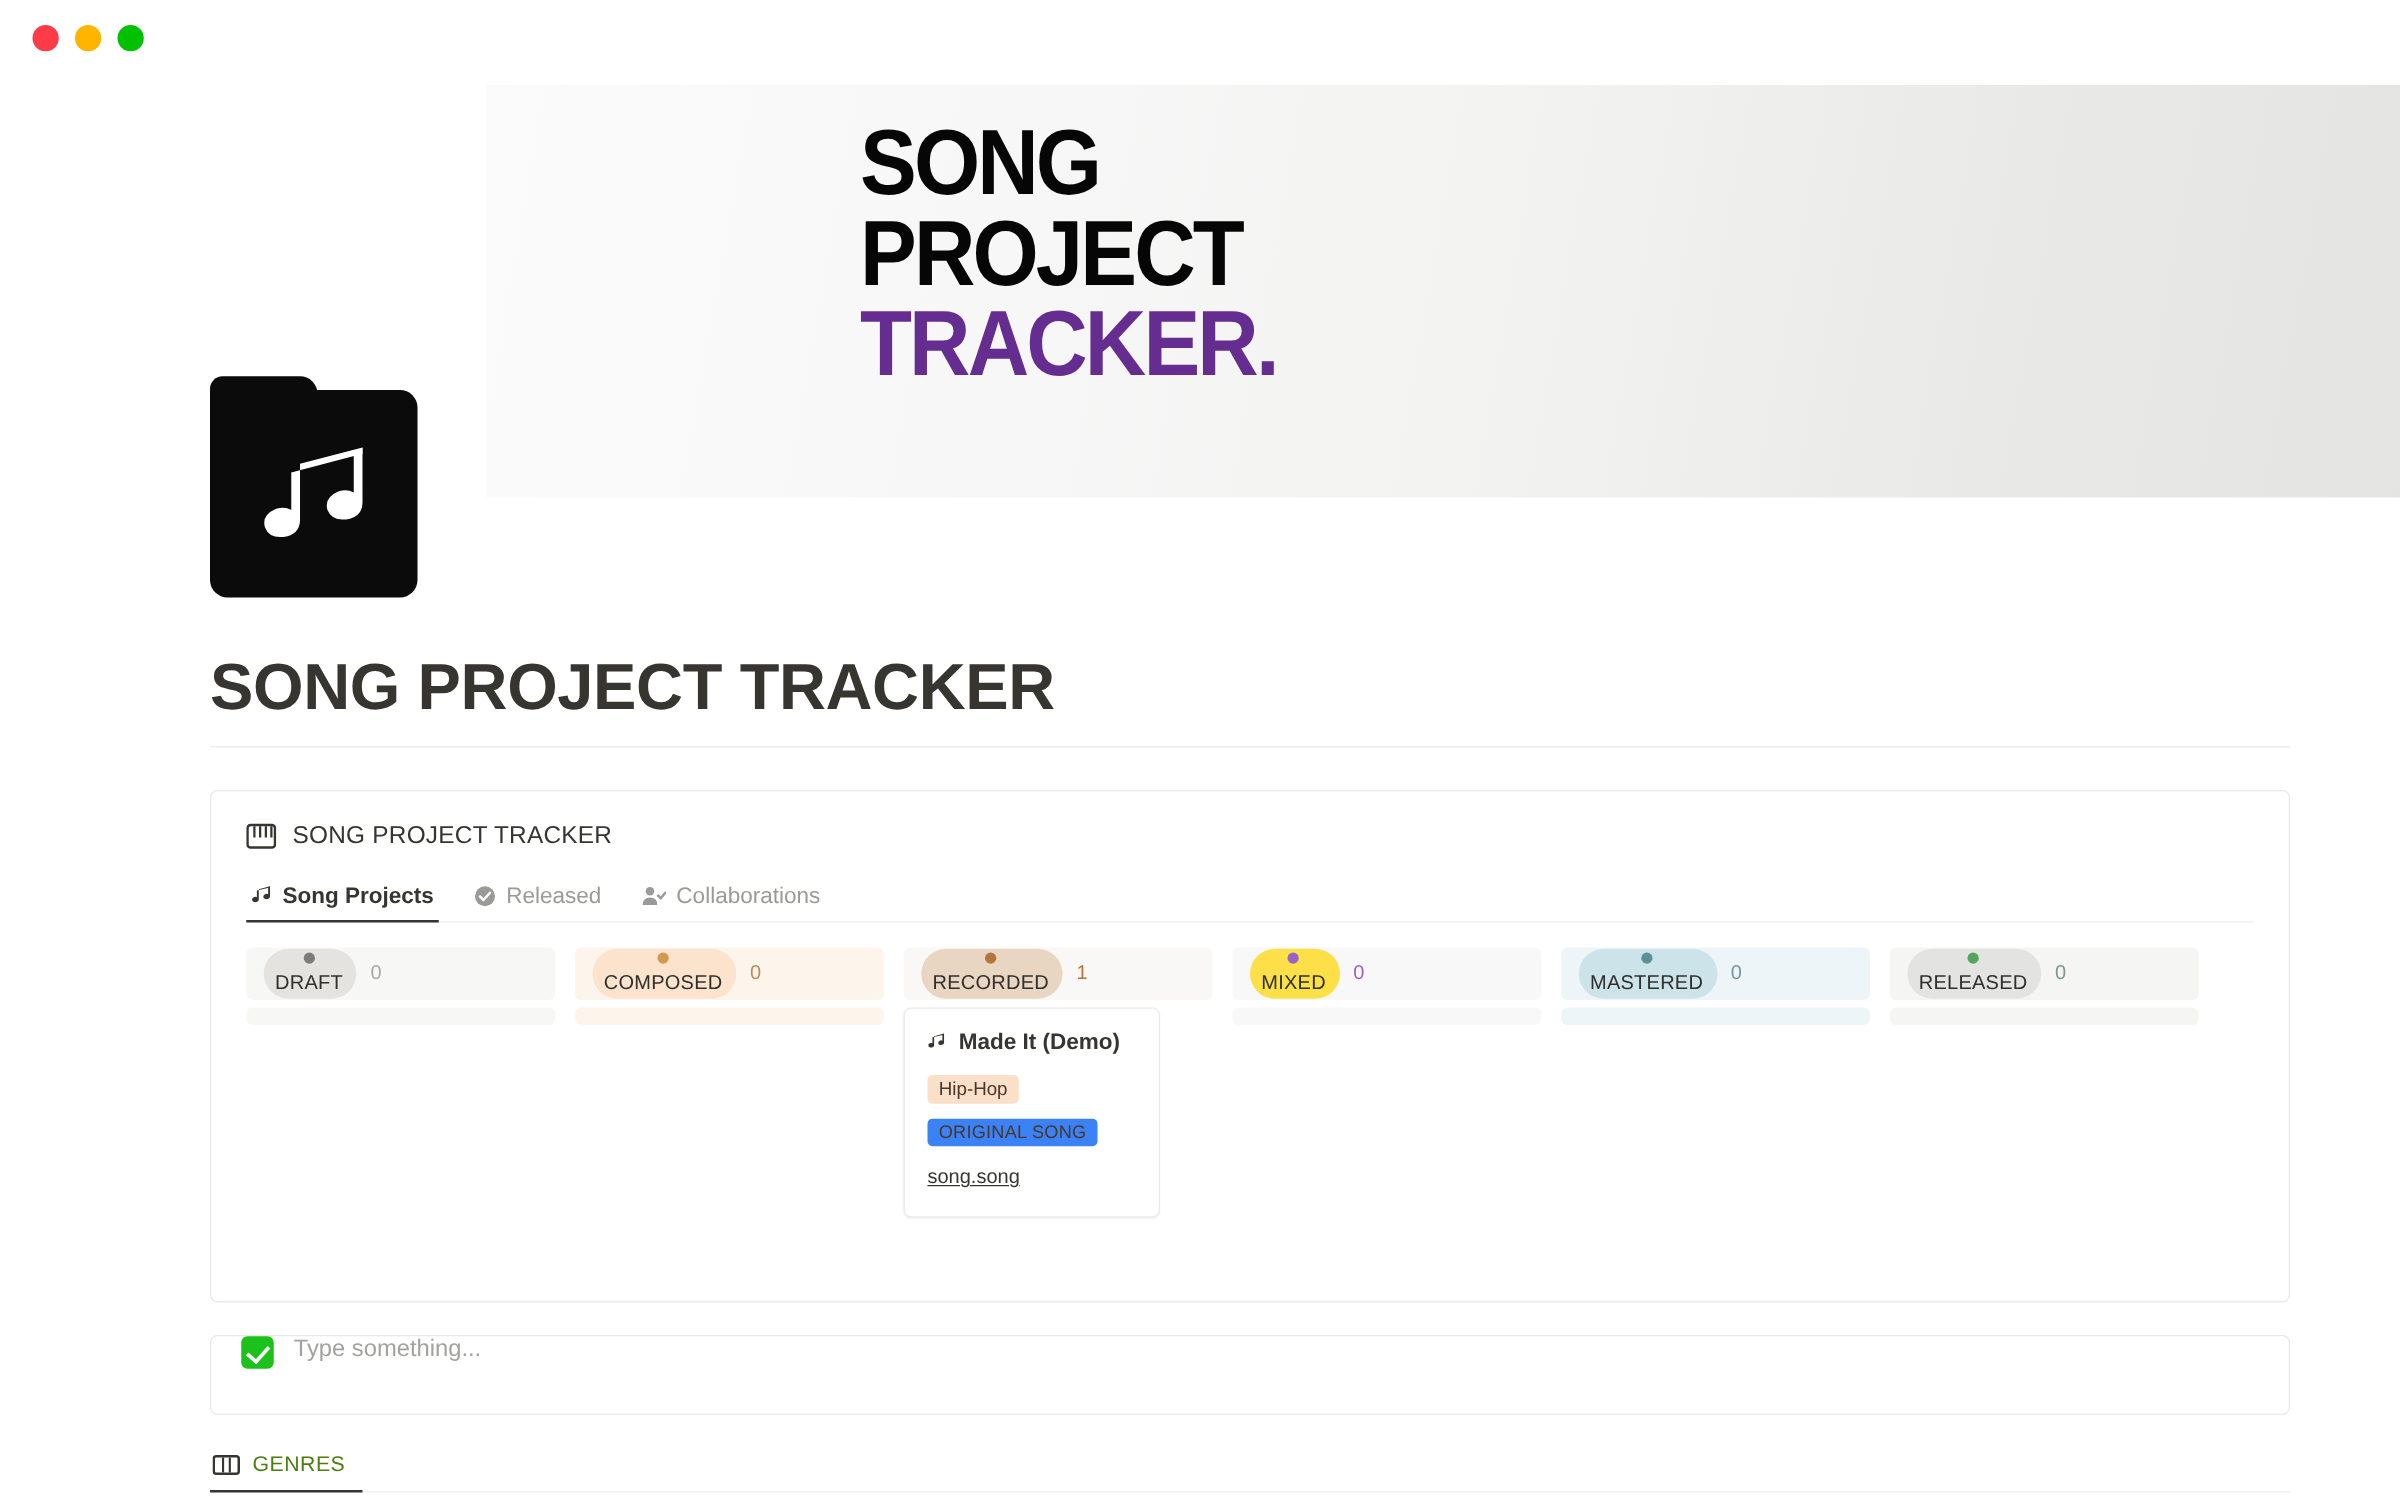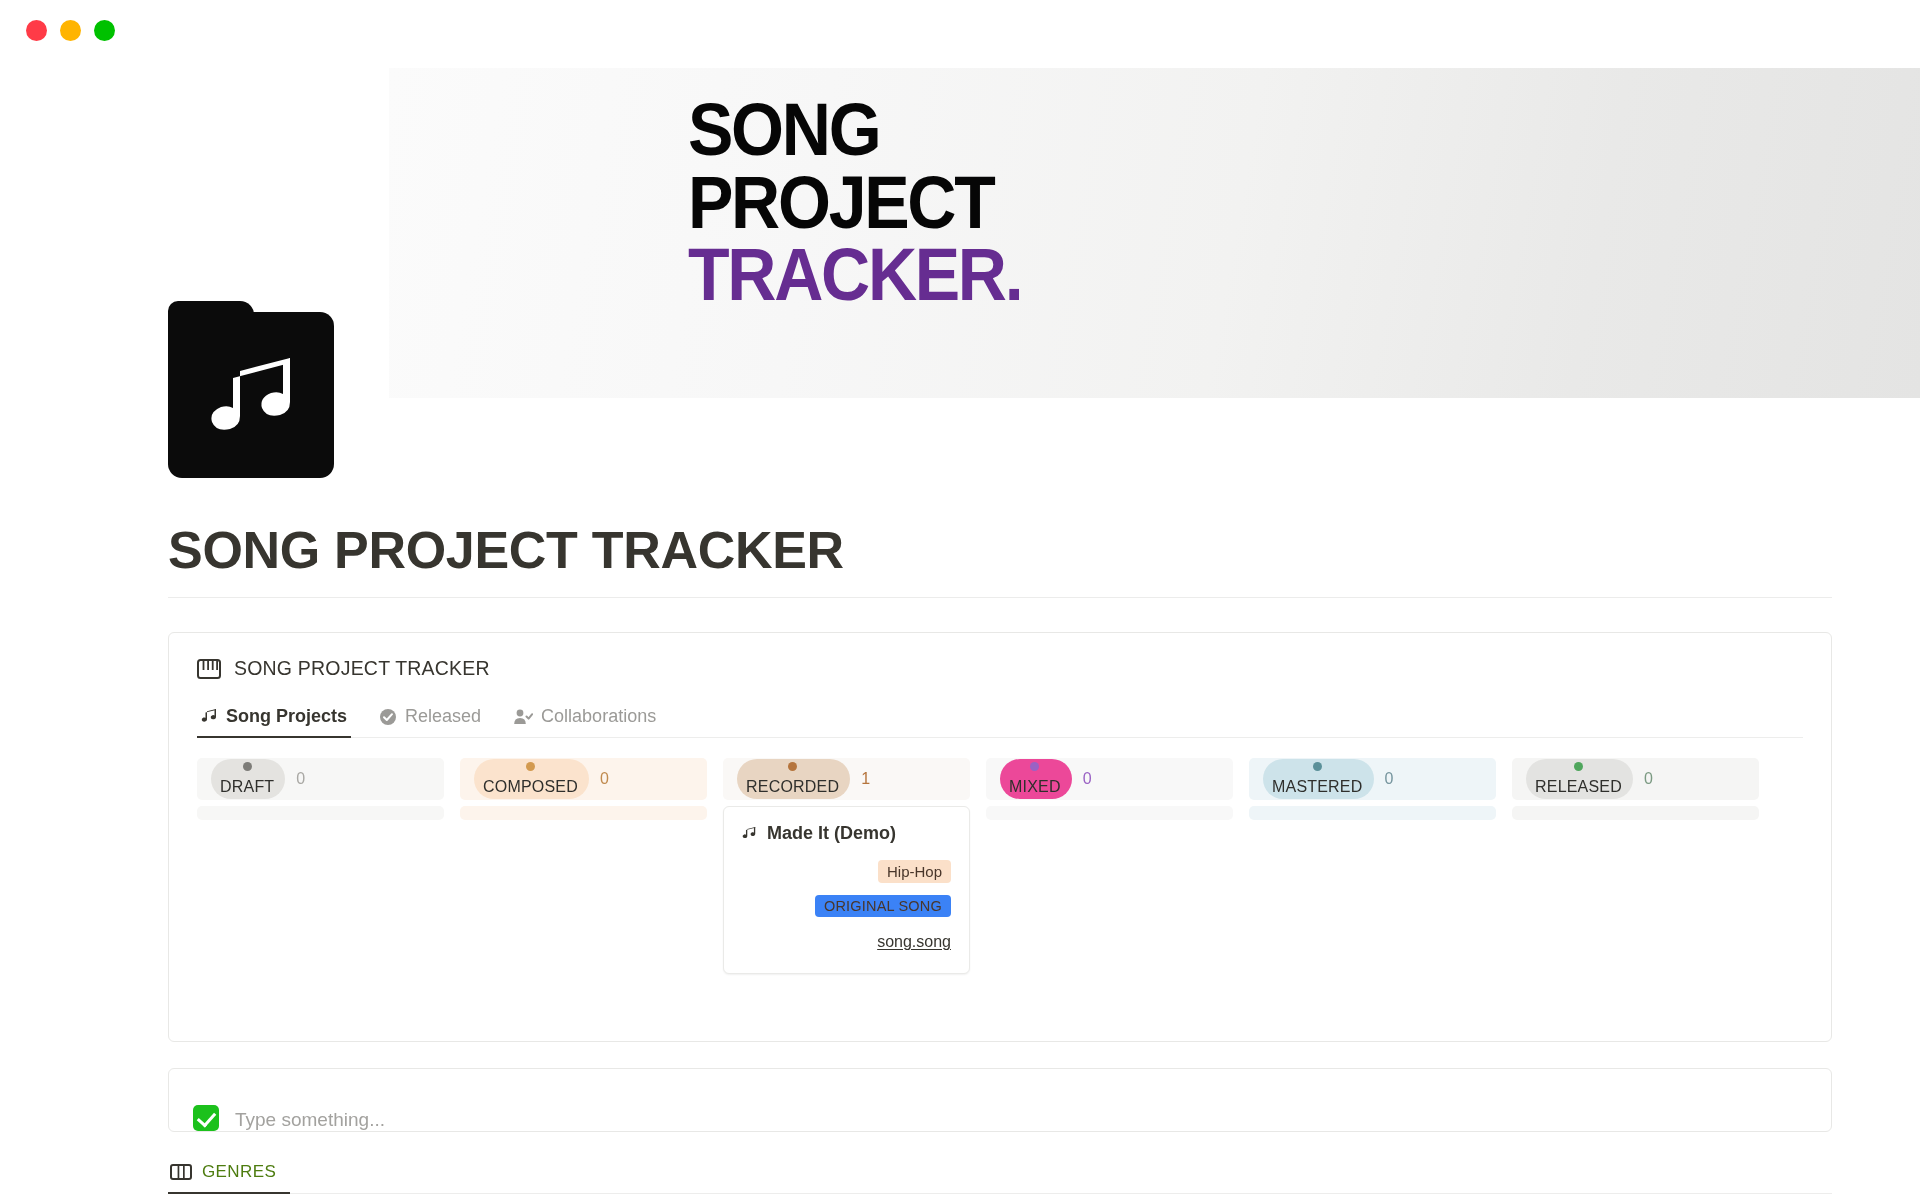--- a/index.html
+++ b/index.html
@@ -185,23 +185,22 @@
 
   .col-body { margin-top: 6px; }
   .col-strip { height: 14px; border-radius: 5px; }
 
   .song-card {
     background: #fff;
     border: 1px solid #eaeae8;
     border-radius: 6px;
     box-shadow: 0 1px 2px rgba(15,15,15,0.06);
     padding: 16px 18px 22px 18px;
-    width: 247px;
+    width: 205px;
     margin-top: 4px;
-    text-align: right;
   }
   .song-card-title {
     display: flex;
     align-items: center;
     gap: 10px;
     font-size: 18px;
     font-weight: 700;
     color: #37352f;
     margin-bottom: 16px;
   }
@@ -224,21 +223,21 @@
   }
 
   
   .type-bar {
     margin-top: 26px;
     width: 1664px;
     height: 64px;
     border: 1px solid #e8e8e6;
     border-radius: 6px;
     display: flex;
-    align-items: flex-end;
+    align-items: flex-start;
     gap: 16px;
     padding: 0 24px;
   }
   .check-emoji {
     width: 26px; height: 26px;
     border-radius: 5px;
     background: #1cc11c;
     position: relative;
     flex: 0 0 26px;
   }
@@ -419,21 +418,21 @@
               <div>
                 <span class="tag tag-uc" style="background:#3b82f6">ORIGINAL SONG</span>
               </div>
               <a class="song-link" href="#">song.song</a>
             </div>
           </div>
         </div>
 
         <div class="board-col">
           <div class="col-head" style="background:#f8f8f8">
-            <span class="status-pill" style="background:#ec4899">
+            <span class="status-pill" style="background:#fde047">
               <span class="status-dot" style="background:#9a62c4"></span>
               <span>MIXED</span>
             </span>
             <span class="col-count" style="color:#9a62c4">0</span>
           </div>
           <div class="col-body">
             <div class="col-strip" style="background:#f8f8f8"></div>
           </div>
         </div>
 

